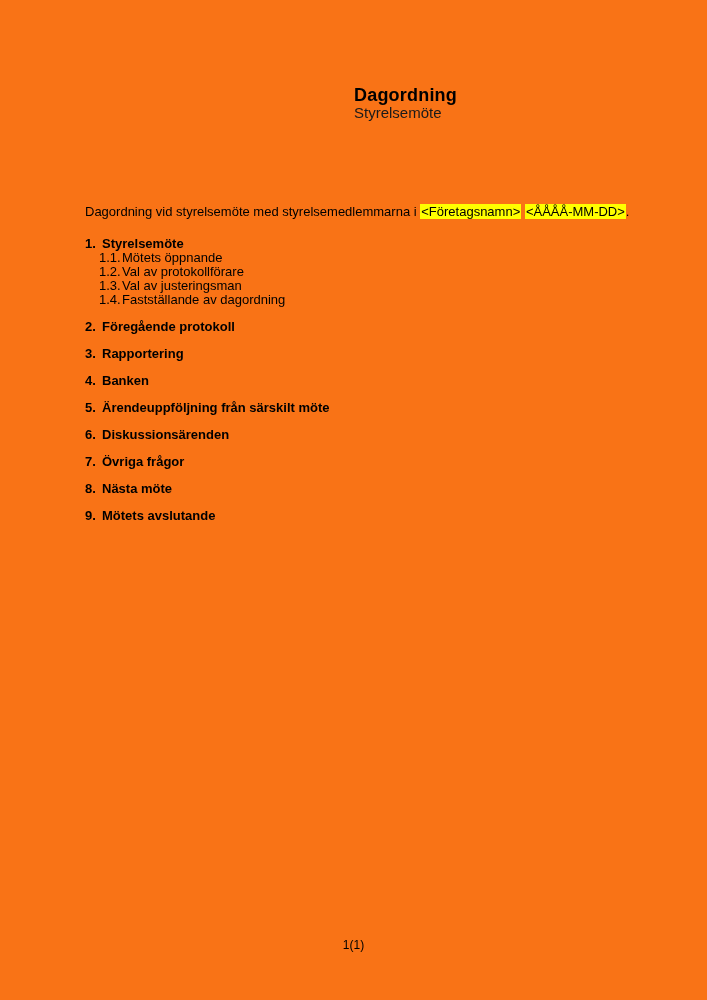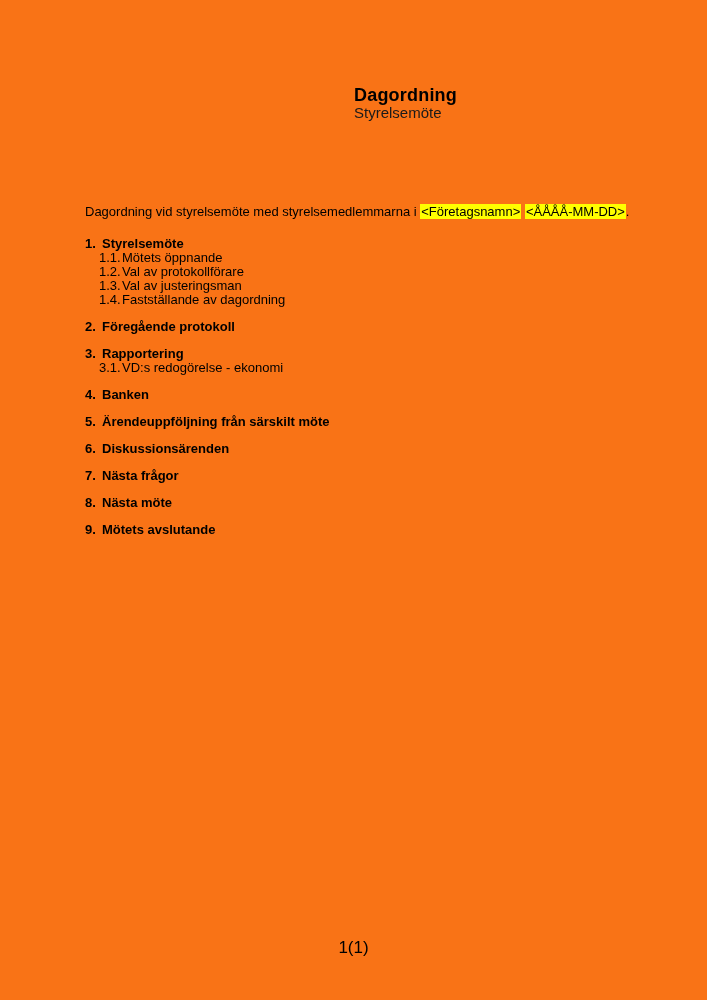--- a/index.html
+++ b/index.html
@@ -59,21 +59,21 @@
   .section-num { width: 17px; flex: 0 0 17px; }
   .subitems { padding-left: 14px; }
   .subitem { display: flex; font-weight: normal; }
   .subitem-num { width: 23px; flex: 0 0 23px; }
   .footer {
     position: absolute;
     left: 0;
     right: 0;
     top: 938px;
     text-align: center;
-    font-size: 17px;
+    font-size: 12px;
   }
 </style>
 </head>
 <body>
 
 <div class="page">
 
   <div class="title-block">
     <div class="doc-title">Dagordning</div>
     <div class="doc-subtitle">Styrelsemöte</div>
@@ -114,24 +114,20 @@
         <span>Föregående protokoll</span>
       </div>
     </div>
 
     <div class="section">
       <div class="section-head">
         <span class="section-num">3.</span>
         <span>Rapportering</span>
       </div>
       <div class="subitems">
-        <div class="subitem">
-          <span class="subitem-num">3.1.</span>
-          <span>VD:s redogörelse - ekonomi</span>
-        </div>
       </div>
     </div>
 
     <div class="section">
       <div class="section-head">
         <span class="section-num">4.</span>
         <span>Banken</span>
       </div>
     </div>
 
@@ -145,21 +141,21 @@
     <div class="section">
       <div class="section-head">
         <span class="section-num">6.</span>
         <span>Diskussionsärenden</span>
       </div>
     </div>
 
     <div class="section">
       <div class="section-head">
         <span class="section-num">7.</span>
-        <span>Nästa frågor</span>
+        <span>Övriga frågor</span>
       </div>
     </div>
 
     <div class="section">
       <div class="section-head">
         <span class="section-num">8.</span>
         <span>Nästa möte</span>
       </div>
     </div>
 

